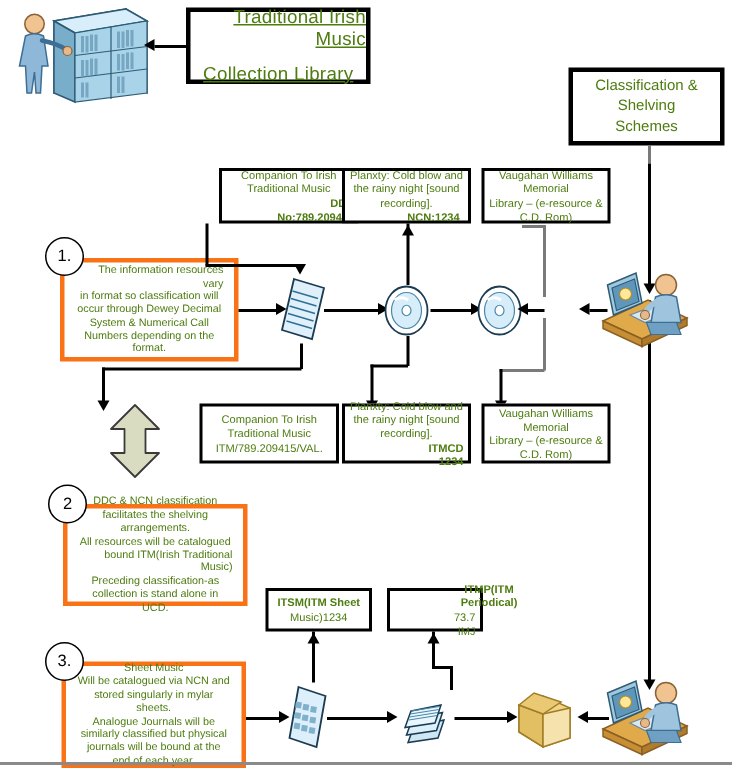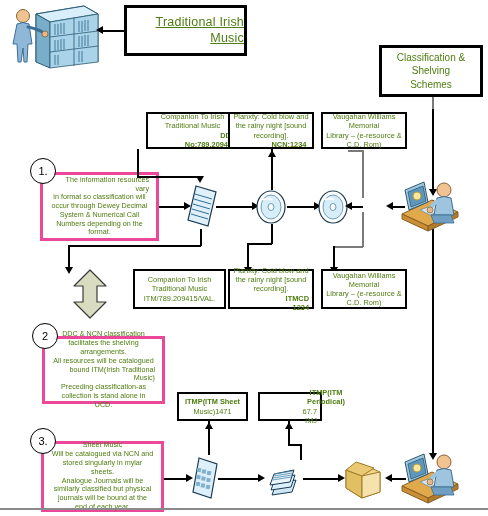--- a/index.html
+++ b/index.html
@@ -9,21 +9,21 @@
   .box{position:absolute;box-sizing:border-box;background:#fff;border:2px solid #000;
        display:flex;flex-direction:column;align-items:center;justify-content:center;
        text-align:right;color:#4d7c0f;line-height:1.22;}
 
   .title-box{border:3px solid #000;}
   .title-line{text-decoration:underline;font-size:12.5px;letter-spacing:.2px;}
 
   .hdr-box{font-size:7.4px;padding:2px 3px;}
   .hdr-box b{font-weight:bold;margin-left:36px;}
 
-  .note-box{font-size:7.2px;padding:4px 7px;border:3px solid #ec4899;}
+  .note-box{font-size:7.2px;padding:4px 7px;border:3px solid #f97316;}
   .note-box b{font-weight:normal;}
 
   .circle{position:absolute;border:1.5px solid #000;border-radius:50%;background:#fff;
           display:flex;align-items:center;justify-content:center;font-size:11px;color:#000;z-index:6;}
 
   .cls-box{border:3px solid #000;font-size:10px;line-height:1.35;}
 
   .ln{position:absolute;background:#000;}
   .ln.h{height:1.5px;}
   .ln.v{width:1.5px;}
@@ -81,20 +81,21 @@
 
       <circle cx="17" cy="12" r="6.5" fill="#f0c391" stroke="#8a6236" stroke-width="1"></circle>
       <path d="M11 20 q6 -3 12 0 l3 20 -4 0 -1 18 -3 0 -1 -14 -2 14 -3 0 -1 -18 -4 0 z" fill="#8fb8d8" stroke="#3d6e95" stroke-width="1"></path>
       <path d="M22 23 q10 2 16 6" stroke="#3d6e95" stroke-width="3" fill="none" stroke-linecap="round"></path>
       <circle cx="39" cy="30" r="3" fill="#e7b98a" stroke="#8a6236" stroke-width=".8"></circle>
     </svg>
   </div>
 
   <div class="box title-box" style="left:124px;top:5px;width:123px;height:51px;">
     <span class="title-line">Traditional Irish Music</span>
+    <span class="title-line" style="margin-top:7px;">Collection Library</span>
   </div>
 
   <div class="ln h" style="left:103px;top:30px;width:22px;"></div>
   <div class="arrow ar-left" style="left:96px;top:26px;"></div>
 
   <div class="box cls-box" style="left:379px;top:45px;width:104px;height:52px;">
     <span>Classification &amp;</span>
     <span>Shelving</span>
     <span>Schemes</span>
   </div>
@@ -256,28 +257,28 @@
     <span>facilitates the shelving</span>
     <span>arrangements.</span>
     <span>All resources will be catalogued</span>
     <span>bound ITM(Irish Traditional Music)</span>
     <span>Preceding classification-as</span>
     <span>collection is stand alone in</span>
     <span>UCD.</span>
   </div>
 
   <div class="box hdr-box" style="left:177px;top:392px;width:71px;height:29px;font-weight:bold;">
-    <span>ITMP(ITM Sheet</span>
-    <span><span style="font-weight:normal">Music)1471</span></span>
+    <span>ITSM(ITM Sheet</span>
+    <span><span style="font-weight:normal">Music)1234</span></span>
   </div>
 
   <div class="box hdr-box" style="left:258px;top:392px;width:64px;height:29px;padding-left:39px;">
     <b>ITMP(ITM</b>
     <b>Periodical)</b>
-    <span>67.7 IMJ</span>
+    <span>73.7 IMJ</span>
   </div>
 
   <div class="circle" style="left:30px;top:428px;width:24px;height:24px;">
     <span>3.</span>
   </div>
   <div class="box note-box" style="left:41px;top:441px;width:123px;height:71px;">
     <b>Sheet Music</b>
     <span>Will be catalogued via NCN and</span>
     <span>stored singularly in  mylar</span>
     <span>sheets.</span>

